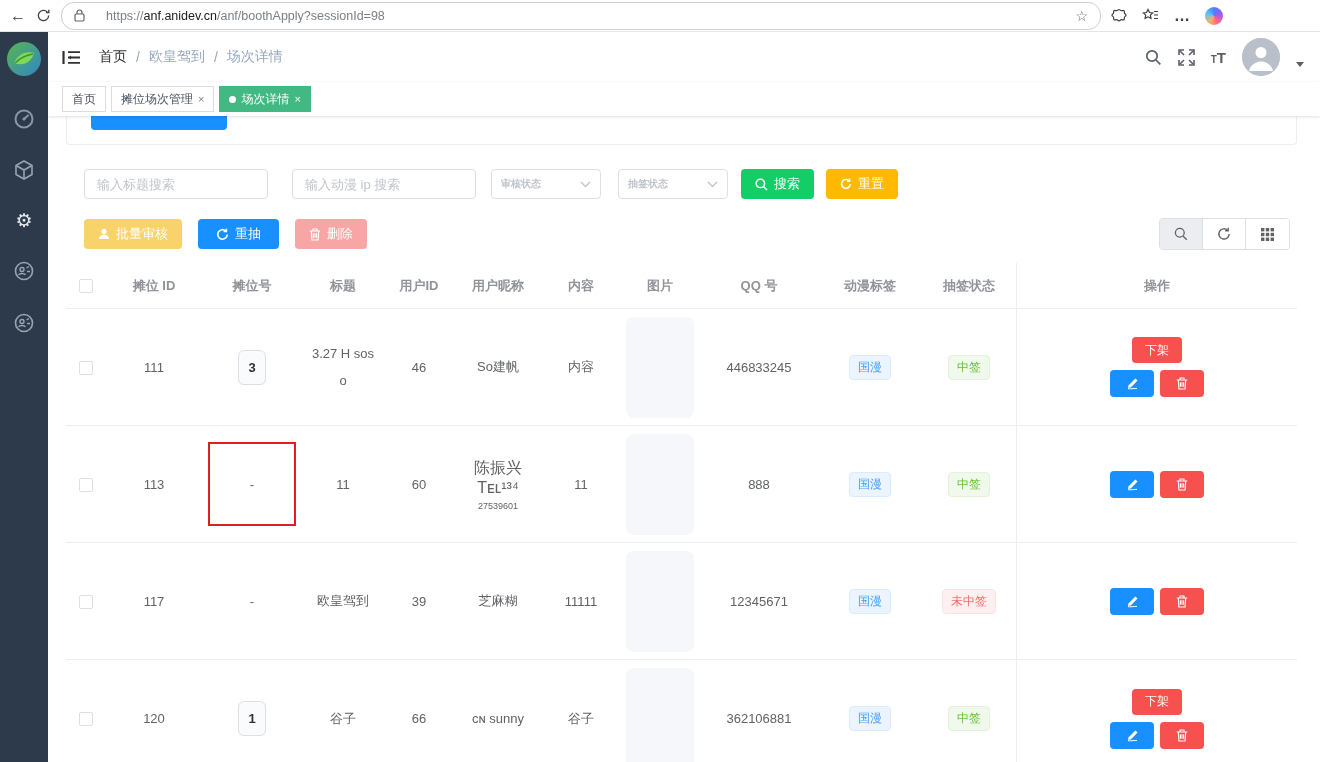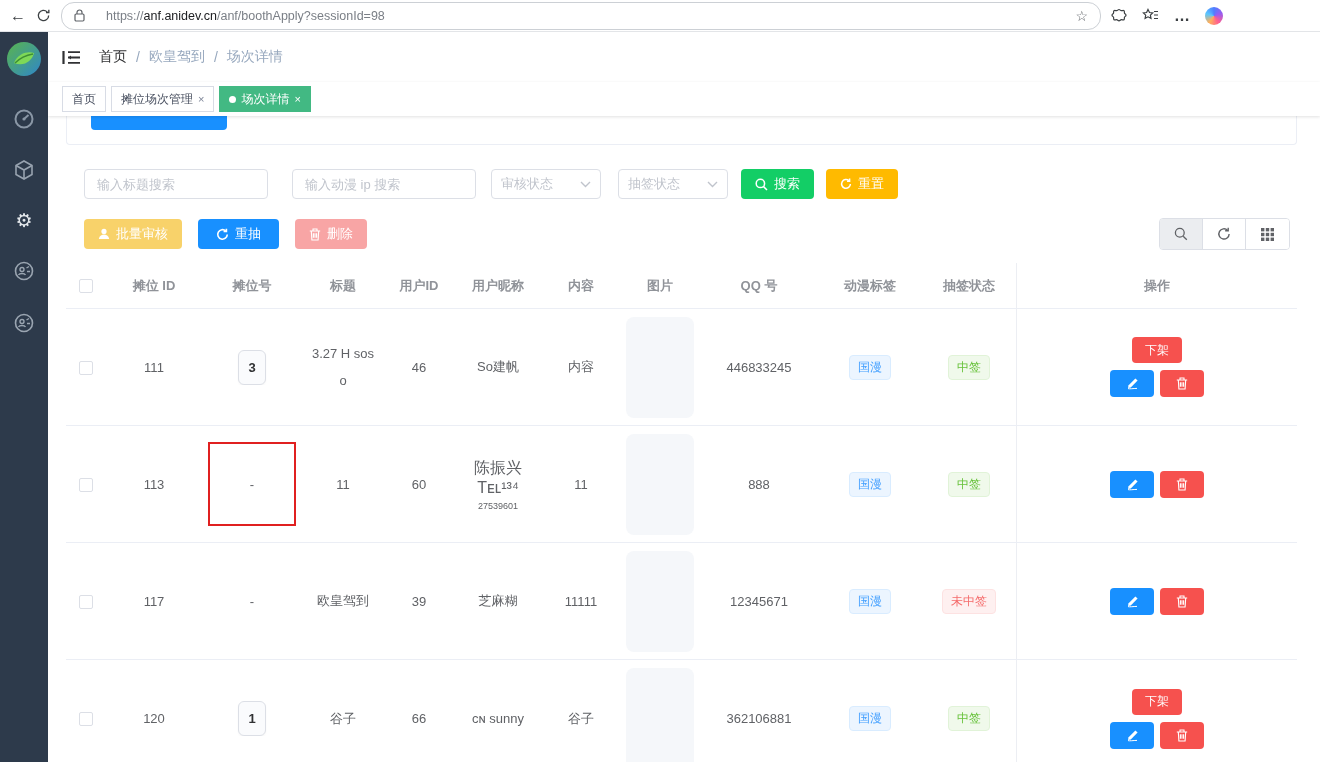--- a/index.html
+++ b/index.html
@@ -59,21 +59,21 @@
     position:relative; overflow:hidden; }
   .cut-btn { position:absolute; left:24px; top:-15px; width:136px; height:29px;
     background:#1890ff; border-radius:4px; cursor:pointer; border:none; }
 
   .filter-row { margin:24px 0 0 18px; display:flex; align-items:center; }
   .f-input { width:184px; height:30px; border:1px solid #dcdfe6; border-radius:4px; padding:0 12px;
     font-size:13px; color:#606266; outline:none; font-family:inherit; }
   .f-input::placeholder { color:#c0c4cc; }
   .f-select { width:110px; height:30px; border:1px solid #dcdfe6; border-radius:4px; padding:0 9px;
     display:flex; align-items:center; justify-content:space-between; cursor:pointer; }
-  .f-select span { font-size:13px; color:#c0c4cc; }
+  .f-select span { font-size:10px; color:#c0c4cc;font-weight:bold; }
   .btn { height:30px; border:none; border-radius:4px; color:#fff; font-size:13px; font-family:inherit;
     display:inline-flex; align-items:center; gap:6px; padding:0 14px; cursor:pointer; white-space:nowrap; }
   .btn-search { background:#13ce66; }
   .btn-reset  { background:#ffba00; }
 
   .action-row { margin:19px 7px 0 18px; display:flex; align-items:center; }
   .btn-batch  { background:#f8d26a; margin-right:16px; }
   .btn-redraw { background:#1890ff; margin-right:16px; padding:0 18px; }
   .btn-delpink{ background:#f8a5a5; }
   .mini-toolbar { margin-left:auto; height:32px; border:1px solid #dcdfe6; border-radius:4px;
@@ -212,20 +212,43 @@
             <path d="M6.5 7.5L9 5.6v3.8z" fill="#303133"></path>
           </svg>
       </span>
       <div class="breadcrumb">
         <span class="bc-home">首页</span>
         <span>/</span>
         <span>欧皇驾到</span>
         <span>/</span>
         <span>场次详情</span>
       </div>
+      <div class="nav-right">
+        <span class="nav-icon">
+          <svg width="17" height="17" viewBox="0 0 17 17">
+              <circle cx="7" cy="7" r="5.2" fill="none" stroke="#5a5e66" stroke-width="1.7"></circle>
+              <path d="M11 11l4.3 4.3" stroke="#5a5e66" stroke-width="1.7"></path>
+            </svg>
+        </span>
+        <span class="nav-icon">
+          <svg width="17" height="17" viewBox="0 0 17 17" stroke="#5a5e66" stroke-width="1.6" fill="none">
+              <path d="M1 6V1h5M11 1h5v5M16 11v5h-5M6 16H1v-5"></path>
+              <path d="M2 2l4 4M15 2l-4 4M15 15l-4-4M2 15l4-4"></path>
+            </svg>
+        </span>
+        <span class="font-size-glyph"><span class="small-t">T</span>T</span>
+        <span class="avatar">
+          <svg width="38" height="38" viewBox="0 0 38 38">
+              <circle cx="19" cy="19" r="19" fill="#b9c0ca"></circle>
+              <circle cx="19" cy="14.5" r="5.5" fill="#fff"></circle>
+              <path d="M7 33c1.5-7 8-9.5 12-9.5S29.5 26 31 33z" fill="#fff"></path>
+            </svg>
+        </span>
+        <span class="caret"></span>
+      </div>
     </div>
 
     <div class="tabs-bar">
       <span class="tab">
         <span>首页</span>
       </span>
       <span class="tab">
         <span>摊位场次管理</span>
         <span class="tab-close">×</span>
       </span>

